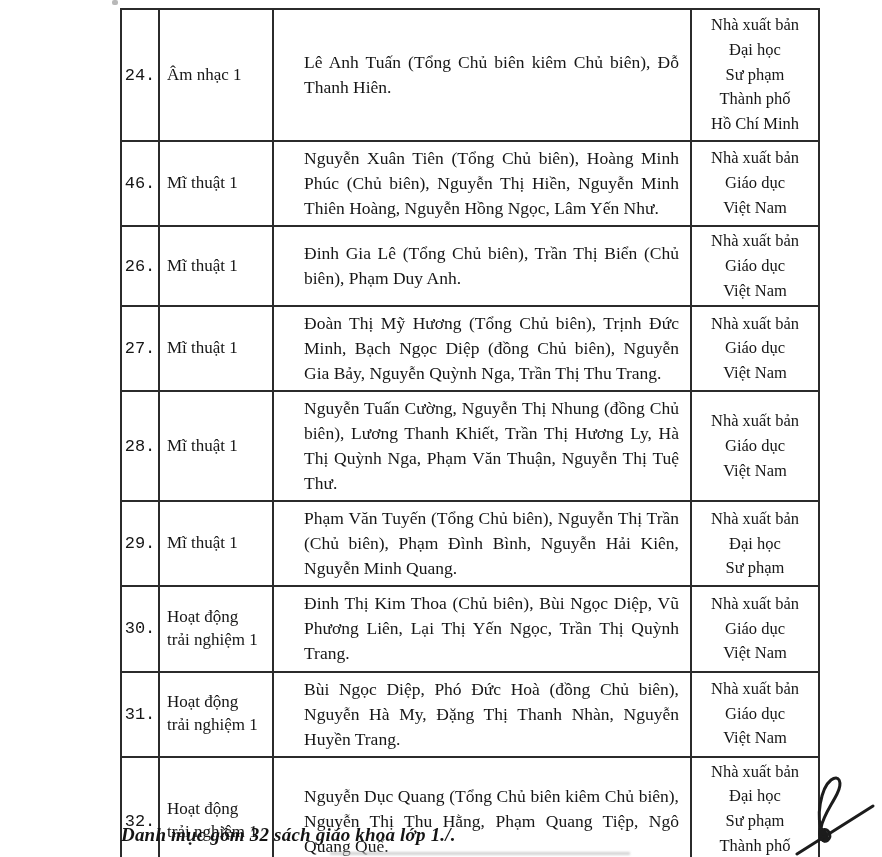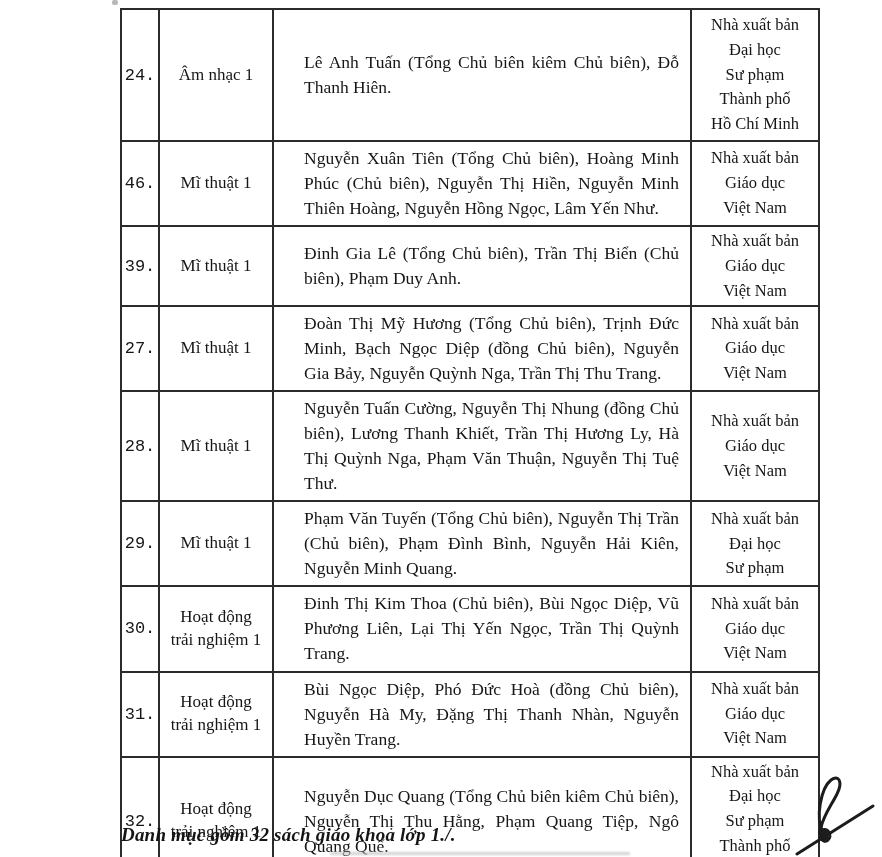--- a/index.html
+++ b/index.html
@@ -27,21 +27,20 @@
   .col-subject  { width:114px; }
   .col-authors  { width:418px; }
   .col-publisher{ width:128px; }
 
   .c-no {
     text-align:center;
     font-size:17px;
     font-family:Liberation Mono, monospace;
   }
   .c-subject {
-    text-align:center;
     font-size:17px;
     line-height:1.35;
     padding:2px 7px;
   }
   .c-authors {
     text-align:justify;
     font-size:17.5px;
     line-height:1.43;
     padding:4px 11px 4px 30px;
   }
@@ -115,21 +114,21 @@
   </tr>
 
   <tr>
     <td class="c-no">46.</td>
     <td class="c-subject">Mĩ thuật 1</td>
     <td class="c-authors">Nguyễn Xuân Tiên (Tổng Chủ biên), Hoàng Minh Phúc (Chủ biên), Nguyễn Thị Hiền, Nguyễn Minh Thiên Hoàng, Nguyễn Hồng Ngọc, Lâm Yến Như.</td>
     <td class="c-publisher">Nhà xuất bản<br>Giáo dục<br>Việt Nam</td>
   </tr>
 
   <tr>
-    <td class="c-no">39.</td>
+    <td class="c-no">26.</td>
     <td class="c-subject">Mĩ thuật 1</td>
     <td class="c-authors">Đinh Gia Lê (Tổng Chủ biên), Trần Thị Biển (Chủ biên), Phạm Duy Anh.</td>
     <td class="c-publisher">Nhà xuất bản<br>Giáo dục<br>Việt Nam</td>
   </tr>
 
   <tr>
     <td class="c-no">27.</td>
     <td class="c-subject">Mĩ thuật 1</td>
     <td class="c-authors">Đoàn Thị Mỹ Hương (Tổng Chủ biên), Trịnh Đức Minh, Bạch Ngọc Diệp (đồng Chủ biên), Nguyễn Gia Bảy, Nguyễn Quỳnh Nga, Trần Thị Thu Trang.</td>
     <td class="c-publisher">Nhà xuất bản<br>Giáo dục<br>Việt Nam</td>

